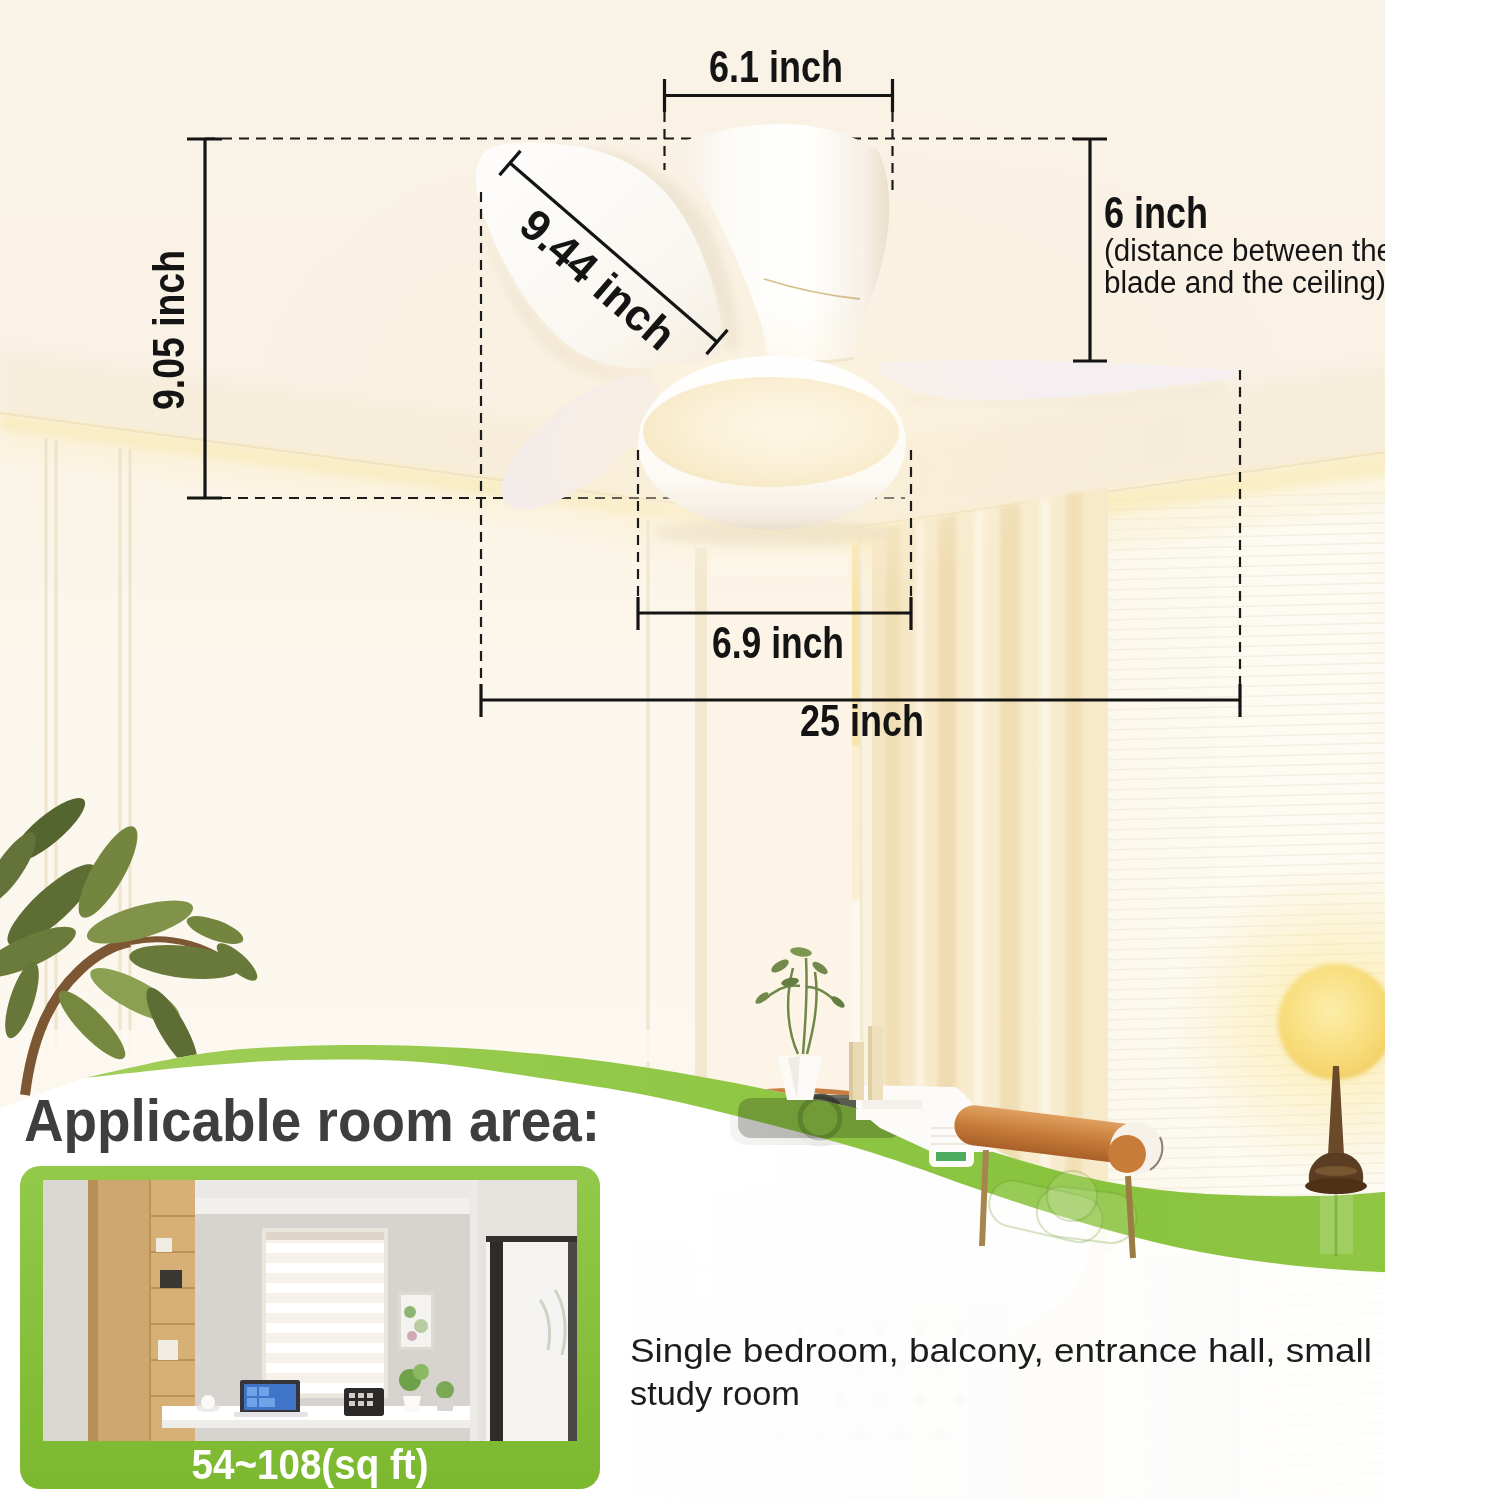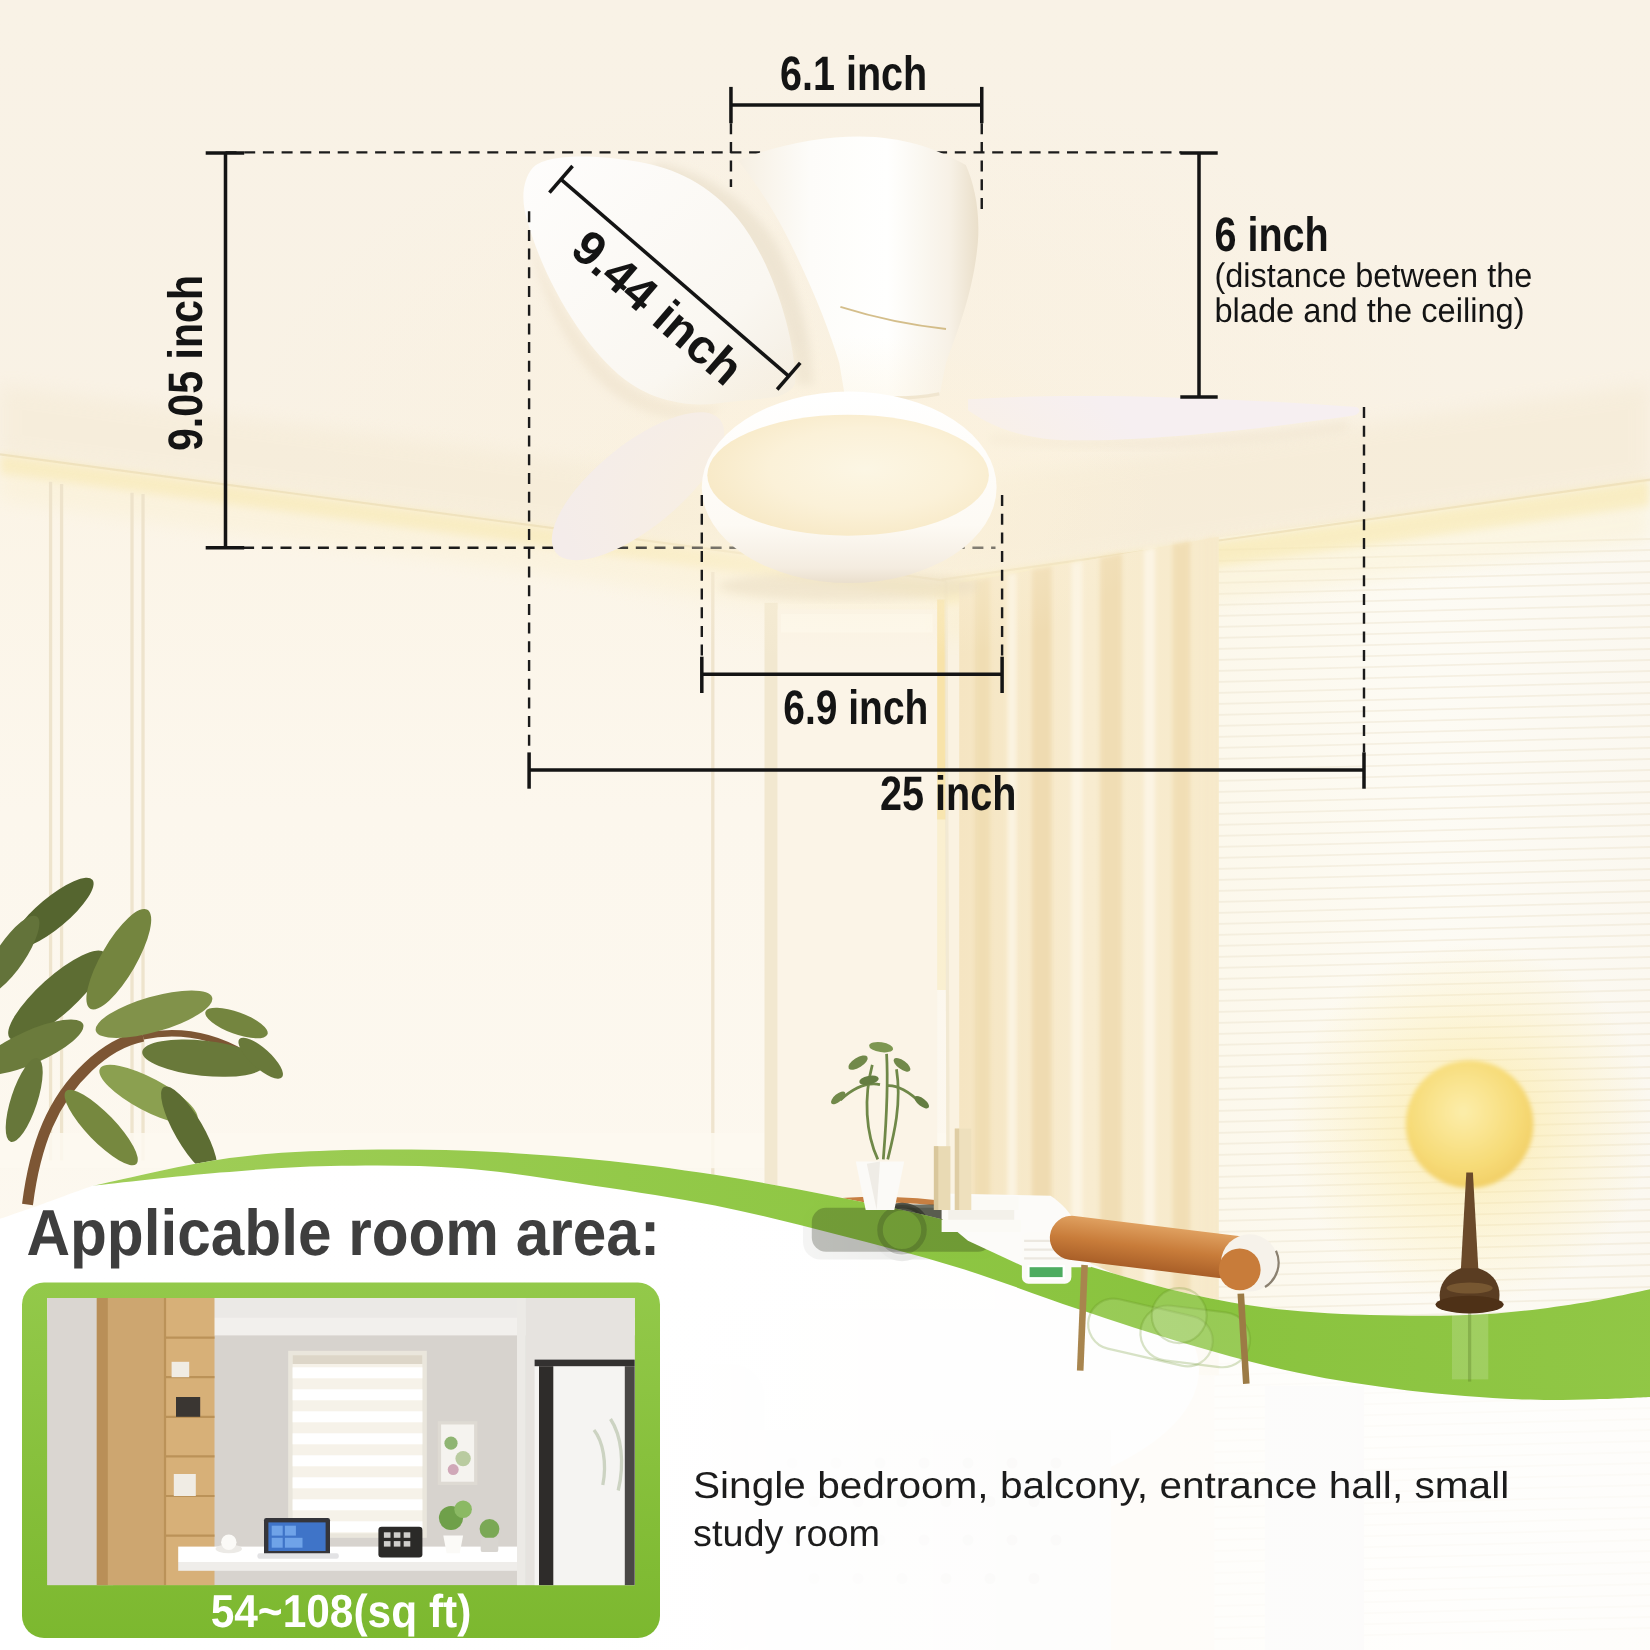--- a/index.html
+++ b/index.html
@@ -1,16 +1,16 @@
 <!DOCTYPE html>
 <html><head>
 <meta charset="utf-8">
 <style>
   html,body{margin:0;padding:0;background:#fff;}
-  #stage{width:1500px;height:1500px;position:relative;overflow:hidden;}
+  #stage{width:1385px;height:1500px;position:relative;overflow:hidden;}
   svg{display:block;}
   text{font-family:"Liberation Sans", sans-serif;}
 </style>
 </head>
 <body>
 <div id="stage">
 <svg width="1500" height="1500" viewBox="0 0 1500 1500" xmlns="http://www.w3.org/2000/svg">
 <defs>
   <linearGradient id="ceilGrad" x1="0" y1="0" x2="0" y2="1">
     <stop offset="0" stop-color="#f9f2e6"></stop>

